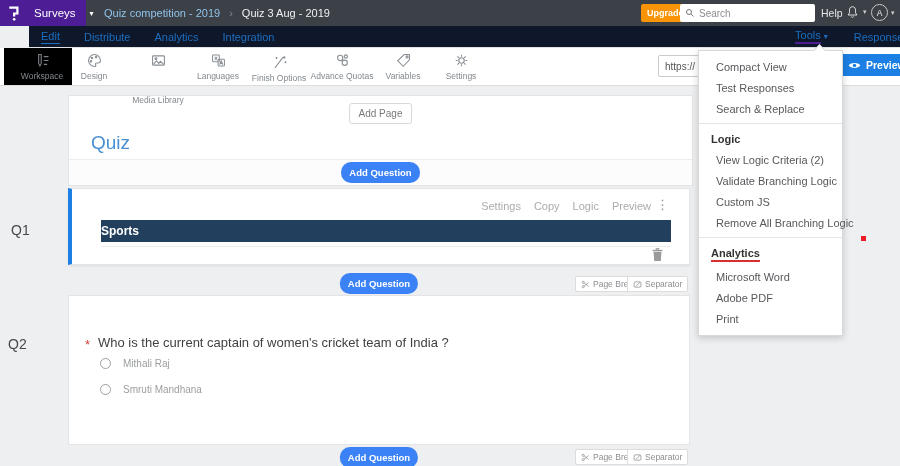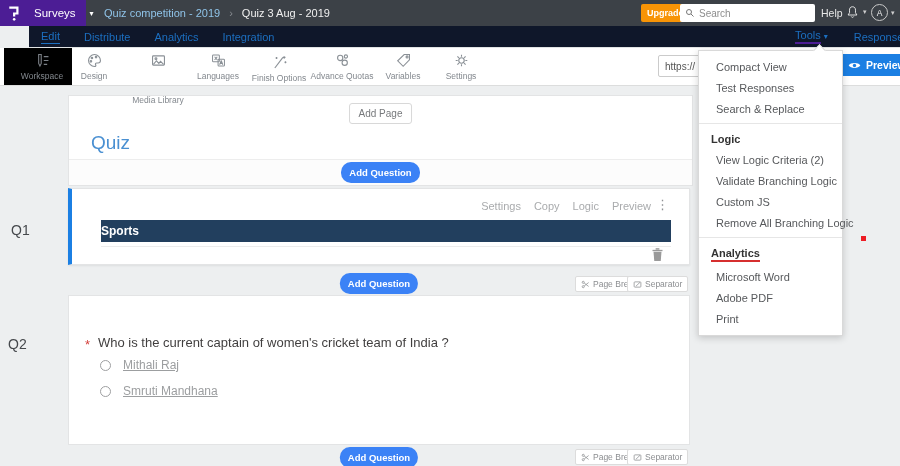--- a/index.html
+++ b/index.html
@@ -63,21 +63,21 @@
   .trash-btn { position:absolute; right:25px; top:58px; cursor:pointer; }
 
   .mid-addq { position:absolute; left:379px; top:273px; transform:translateX(-50%); z-index:2; }
   .mini-btn { position:absolute; height:16px; background:#fff; border:1px solid #dcdcdc; border-radius:2px; color:#8b8d90; font-size:8.5px; font-family:inherit; display:flex; align-items:center; gap:3px; padding:0 5px; cursor:pointer; white-space:nowrap; z-index:2; }
 
   .card-q2 { left:68px; top:295px; width:622px; height:150px; }
   .req-star { position:absolute; left:16px; top:41px; color:#d43f3a; font-size:13px; }
   .q2-question { position:absolute; left:29px; top:39px; font-size:13px; color:#413f3f; }
   .option-row { position:absolute; left:31px; display:flex; align-items:center; gap:12px; }
   .radio { width:11px; height:11px; border:1.5px solid #9e9fa1; border-radius:50%; background:#fff; cursor:pointer; flex:none; }
-  .option-label { font-size:12px; color:#9c9ea0;text-decoration:underline; }
+  .option-label { font-size:10px; color:#9c9ea0; }
 
   .bottom-addq { position:absolute; left:379px; top:447px; transform:translateX(-50%); z-index:2; }
 
   
   .dropdown { position:absolute; left:698px; top:50px; width:145px; background:#fff; border:1px solid #d9d9d9; box-shadow:0 2px 7px rgba(0,0,0,.18); z-index:40; padding:5px 0 6px 0; }
   .dropdown:before { content:""; position:absolute; top:-5px; left:116px; width:8px; height:8px; background:#fff; border-left:1px solid #d9d9d9; border-top:1px solid #d9d9d9; transform:rotate(45deg); }
   .menu-item { font-size:11px; color:#56585b; padding:4.5px 8px 4.5px 17px; cursor:pointer; white-space:nowrap; }
   .menu-header { font-size:11px; font-weight:bold; color:#333; padding:5px 8px 4px 12px; }
   .menu-divider { border-top:1px solid #e6e6e6; margin:4px 0; }
   .red-underline { border-bottom:2px solid #d62f2f; padding-bottom:1px; display:inline-block; }

